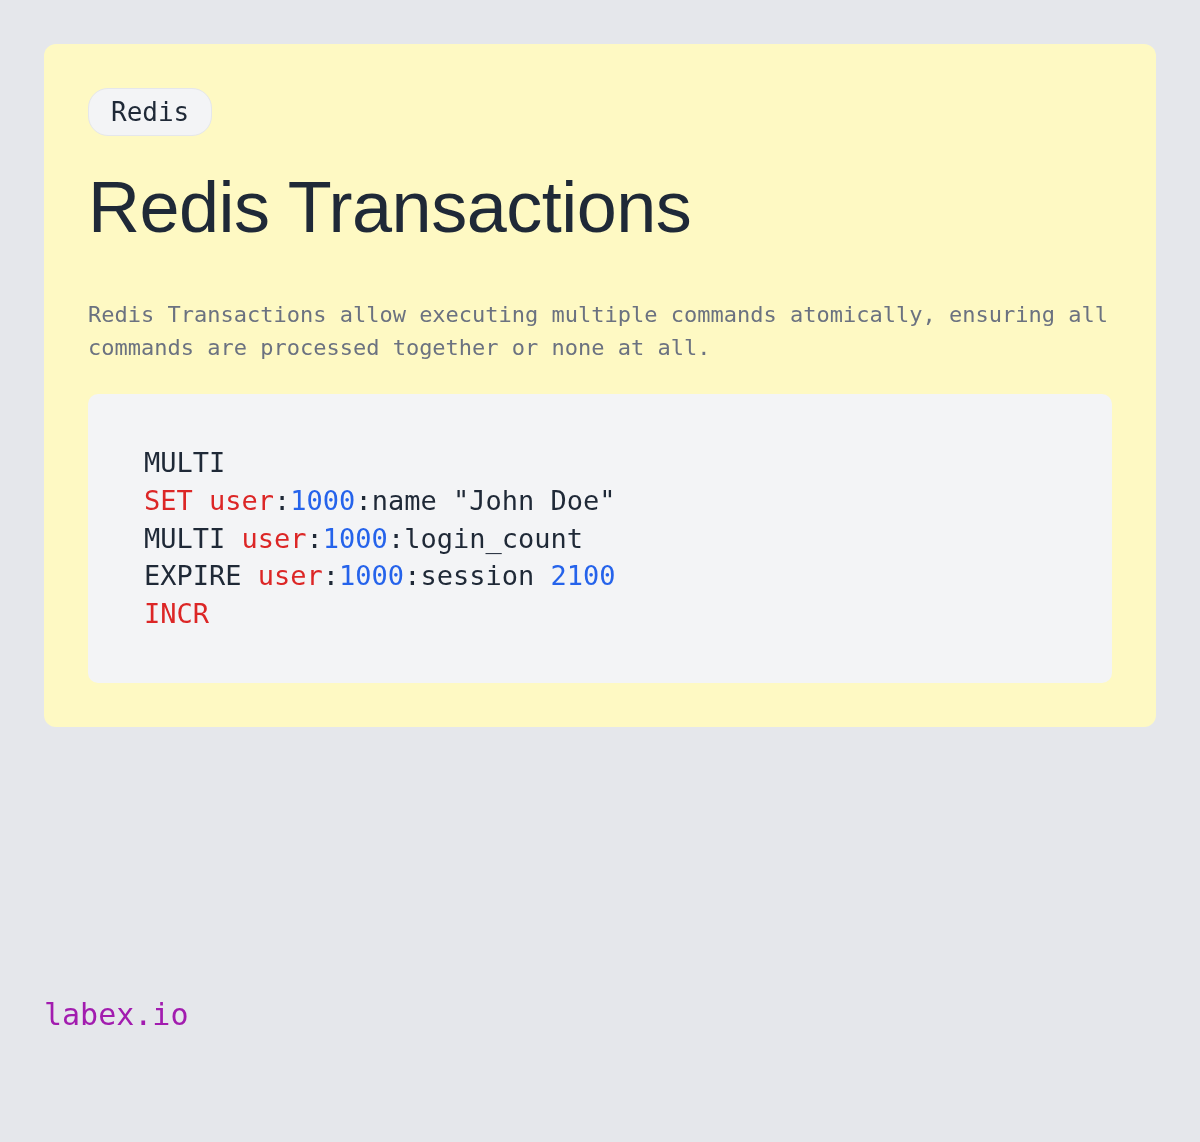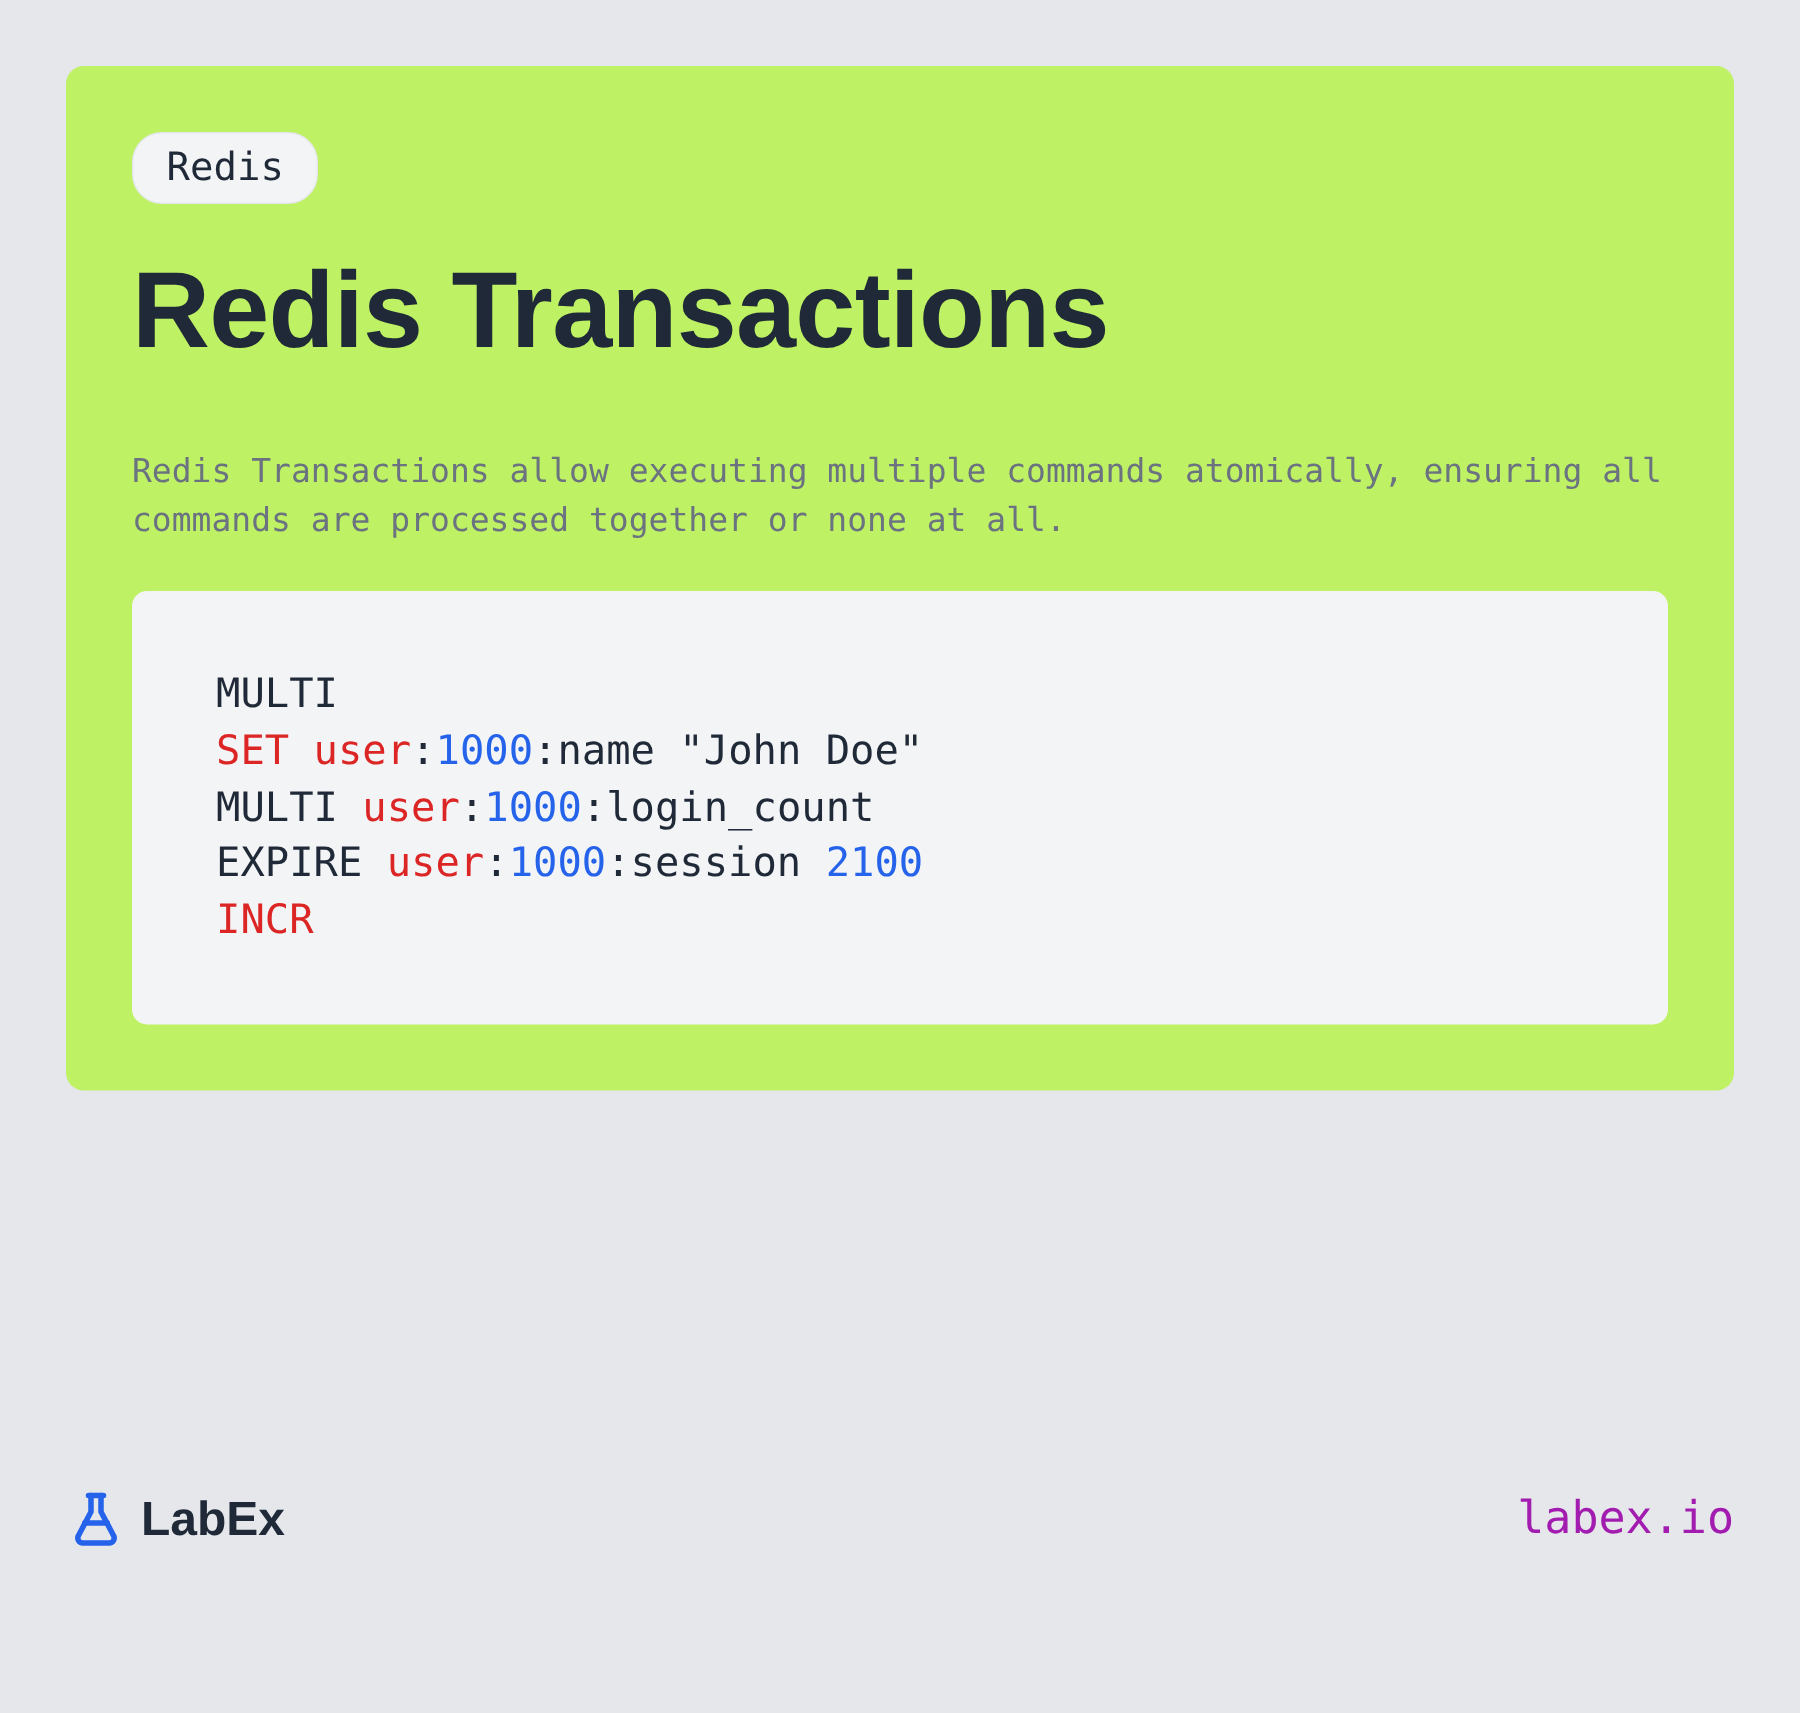--- a/index.html
+++ b/index.html
@@ -8,39 +8,39 @@
       box-sizing: border-box;
     }
     body {
       background-color: #E5E7EB;
       font-family: -apple-system, BlinkMacSystemFont, "Segoe UI", Helvetica, Arial, sans-serif;
       width: 1200px;
       height: 1142px;
       position: relative;
     }
     .card {
-      background-color: #bef264;
+      background-color: #fef9c3;
       border-radius: 12px;
       margin: 44px;
       padding: 44px;
       width: 1112px;
     }
     .tag {
       display: inline-block;
       background-color: #F3F4F6;
       border: 1px solid #E5E7EB;
       border-radius: 20px;
       padding: 8px 22px;
       font-family: ui-monospace, SFMono-Regular, "SF Mono", Menlo, Monaco, Consolas, monospace;
       font-size: 26px;
       color: #1F2937;
     }
     .title {
       font-size: 72px;
-      font-weight: 700;
+      font-weight: 400;
       color: #1F2937;
       margin-top: 30px;
       letter-spacing: -0.5px;
     }
     .description {
       font-family: ui-monospace, SFMono-Regular, "SF Mono", Menlo, Monaco, Consolas, monospace;
       font-size: 22px;
       color: #6B7280;
       line-height: 1.5;
       margin-top: 50px;
@@ -105,22 +105,14 @@
   <h1 class="title">Redis Transactions</h1>
   <p class="description">Redis Transactions allow executing multiple commands atomically, ensuring all commands are processed together or none at all.</p>
   <div class="code-block"><span>MULTI</span>
 <span class="tok-red">SET</span> <span class="tok-red">user</span><span>:</span><span class="tok-blue">1000</span><span>:name "John Doe"</span>
 <span>MULTI </span><span class="tok-red">user</span><span>:</span><span class="tok-blue">1000</span><span>:login_count</span>
 <span>EXPIRE </span><span class="tok-red">user</span><span>:</span><span class="tok-blue">1000</span><span>:session </span><span class="tok-blue">2100</span>
 <span class="tok-red">INCR</span></div>
 </div>
 
 <div class="footer">
-  <div class="logo">
-    <svg class="flask-icon" viewBox="0 0 24 24" fill="none" stroke="#2563EB" stroke-width="2.2" stroke-linecap="round" stroke-linejoin="round">
-      <path d="M9 3h6"></path>
-      <path d="M10 3v6.5L5 19a2 2 0 0 0 1.8 3h10.4A2 2 0 0 0 19 19l-5-9.5V3"></path>
-      <path d="M7.5 14h9"></path>
-    </svg>
-    <span class="logo-text">LabEx</span>
-  </div>
   <span class="footer-url">labex.io</span>
 </div>
 
 </body></html>

